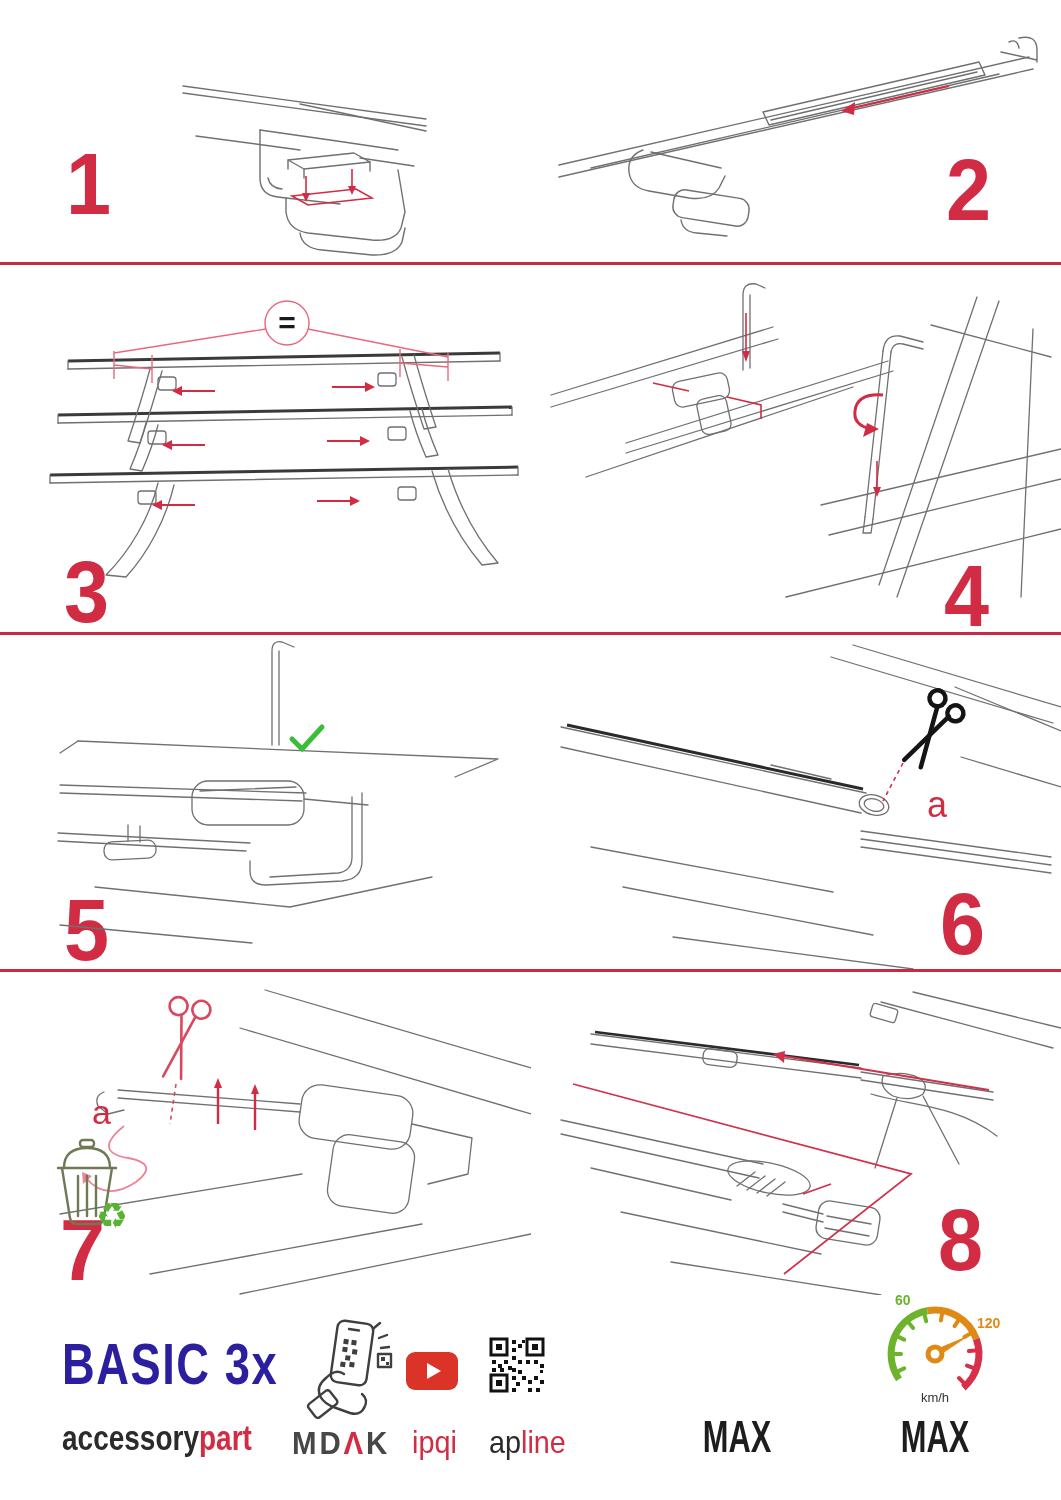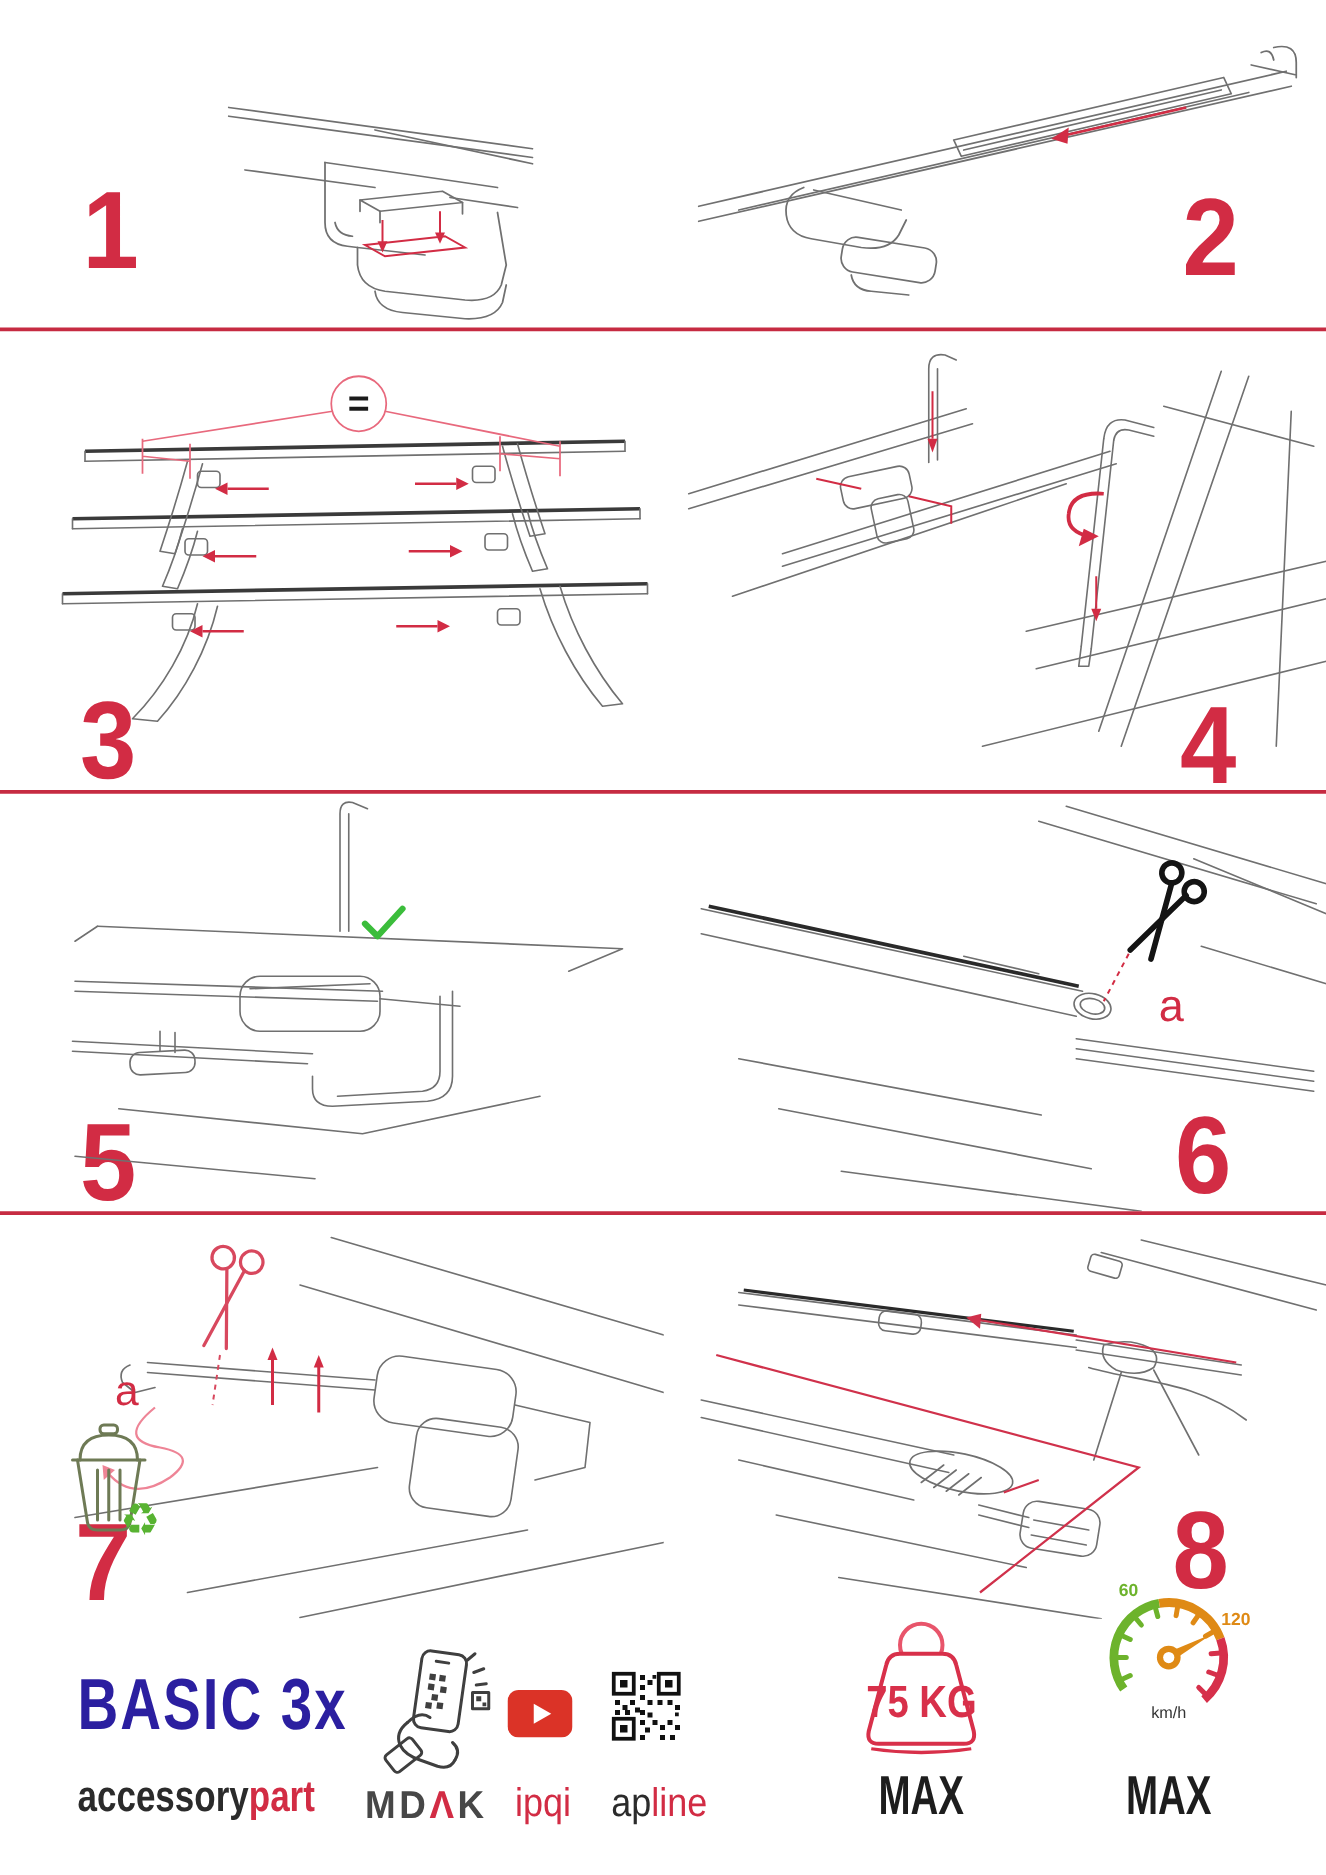--- a/index.html
+++ b/index.html
@@ -406,31 +406,23 @@
         <rect x="40" y="52" width="4" height="4"></rect>
           <rect x="48" y="52" width="4" height="4"></rect>
           <rect x="52" y="34" width="3" height="3"></rect>
       </g>
     </svg>
   </div>
   <div class="logo-apline">
     <span class="ap-black">ap</span><span class="ap-red">line</span>
   </div>
 
-  <div class="panel" style="left:667px;top:1292px;">
-    <svg width="140" height="118" viewBox="0 0 140 118">
-      <circle cx="70" cy="24" r="17" stroke="#E8556B" stroke-width="3.2" fill="none"></circle>
-      <path d="M42,40 Q44,31 53,31 L87,31 Q96,31 98,40 L112,93 Q114,103 104,103 L36,103 Q26,103 28,93 Z" stroke="#D8304A" stroke-width="3.2" fill="#ffffff"></path>
-      <path d="M30,107 Q70,113 110,107" stroke="#D8304A" stroke-width="2.6" fill="none"></path>
-      <text x="82.5" y="82" text-anchor="middle" font-size="36" font-weight="bold" fill="#D8304A" transform="scale(0.85,1)">75 KG</text>
-    </svg>
-  </div>
   <div class="max-label" style="left:667px;">MAX</div>
 
-  <div class="panel" style="left:865px;top:1262px;">
+  <div class="panel" style="left:865px;top:1290px;">
     <svg width="140" height="118" viewBox="0 0 140 118">
       <g fill="none" stroke-width="7">
         <path d="M34,89.2 A44,44 0 0 1 62.4,20.7" stroke="#6DB32C"></path>
         <path d="M62.4,20.7 A44,44 0 0 1 111.3,49" stroke="#DF8A15"></path>
         <path d="M111.3,49 A44,44 0 0 1 98.3,97.7" stroke="#D6304B"></path>
       </g>
       <g stroke-width="4" stroke-linecap="round">
         <path d="M30.1,82.6 L39.2,78.4" stroke="#6DB32C"></path>
           <path d="M26,64 L36,64" stroke="#6DB32C"></path>
         <path d="M30.1,45.4 L39.2,49.6" stroke="#6DB32C"></path>

